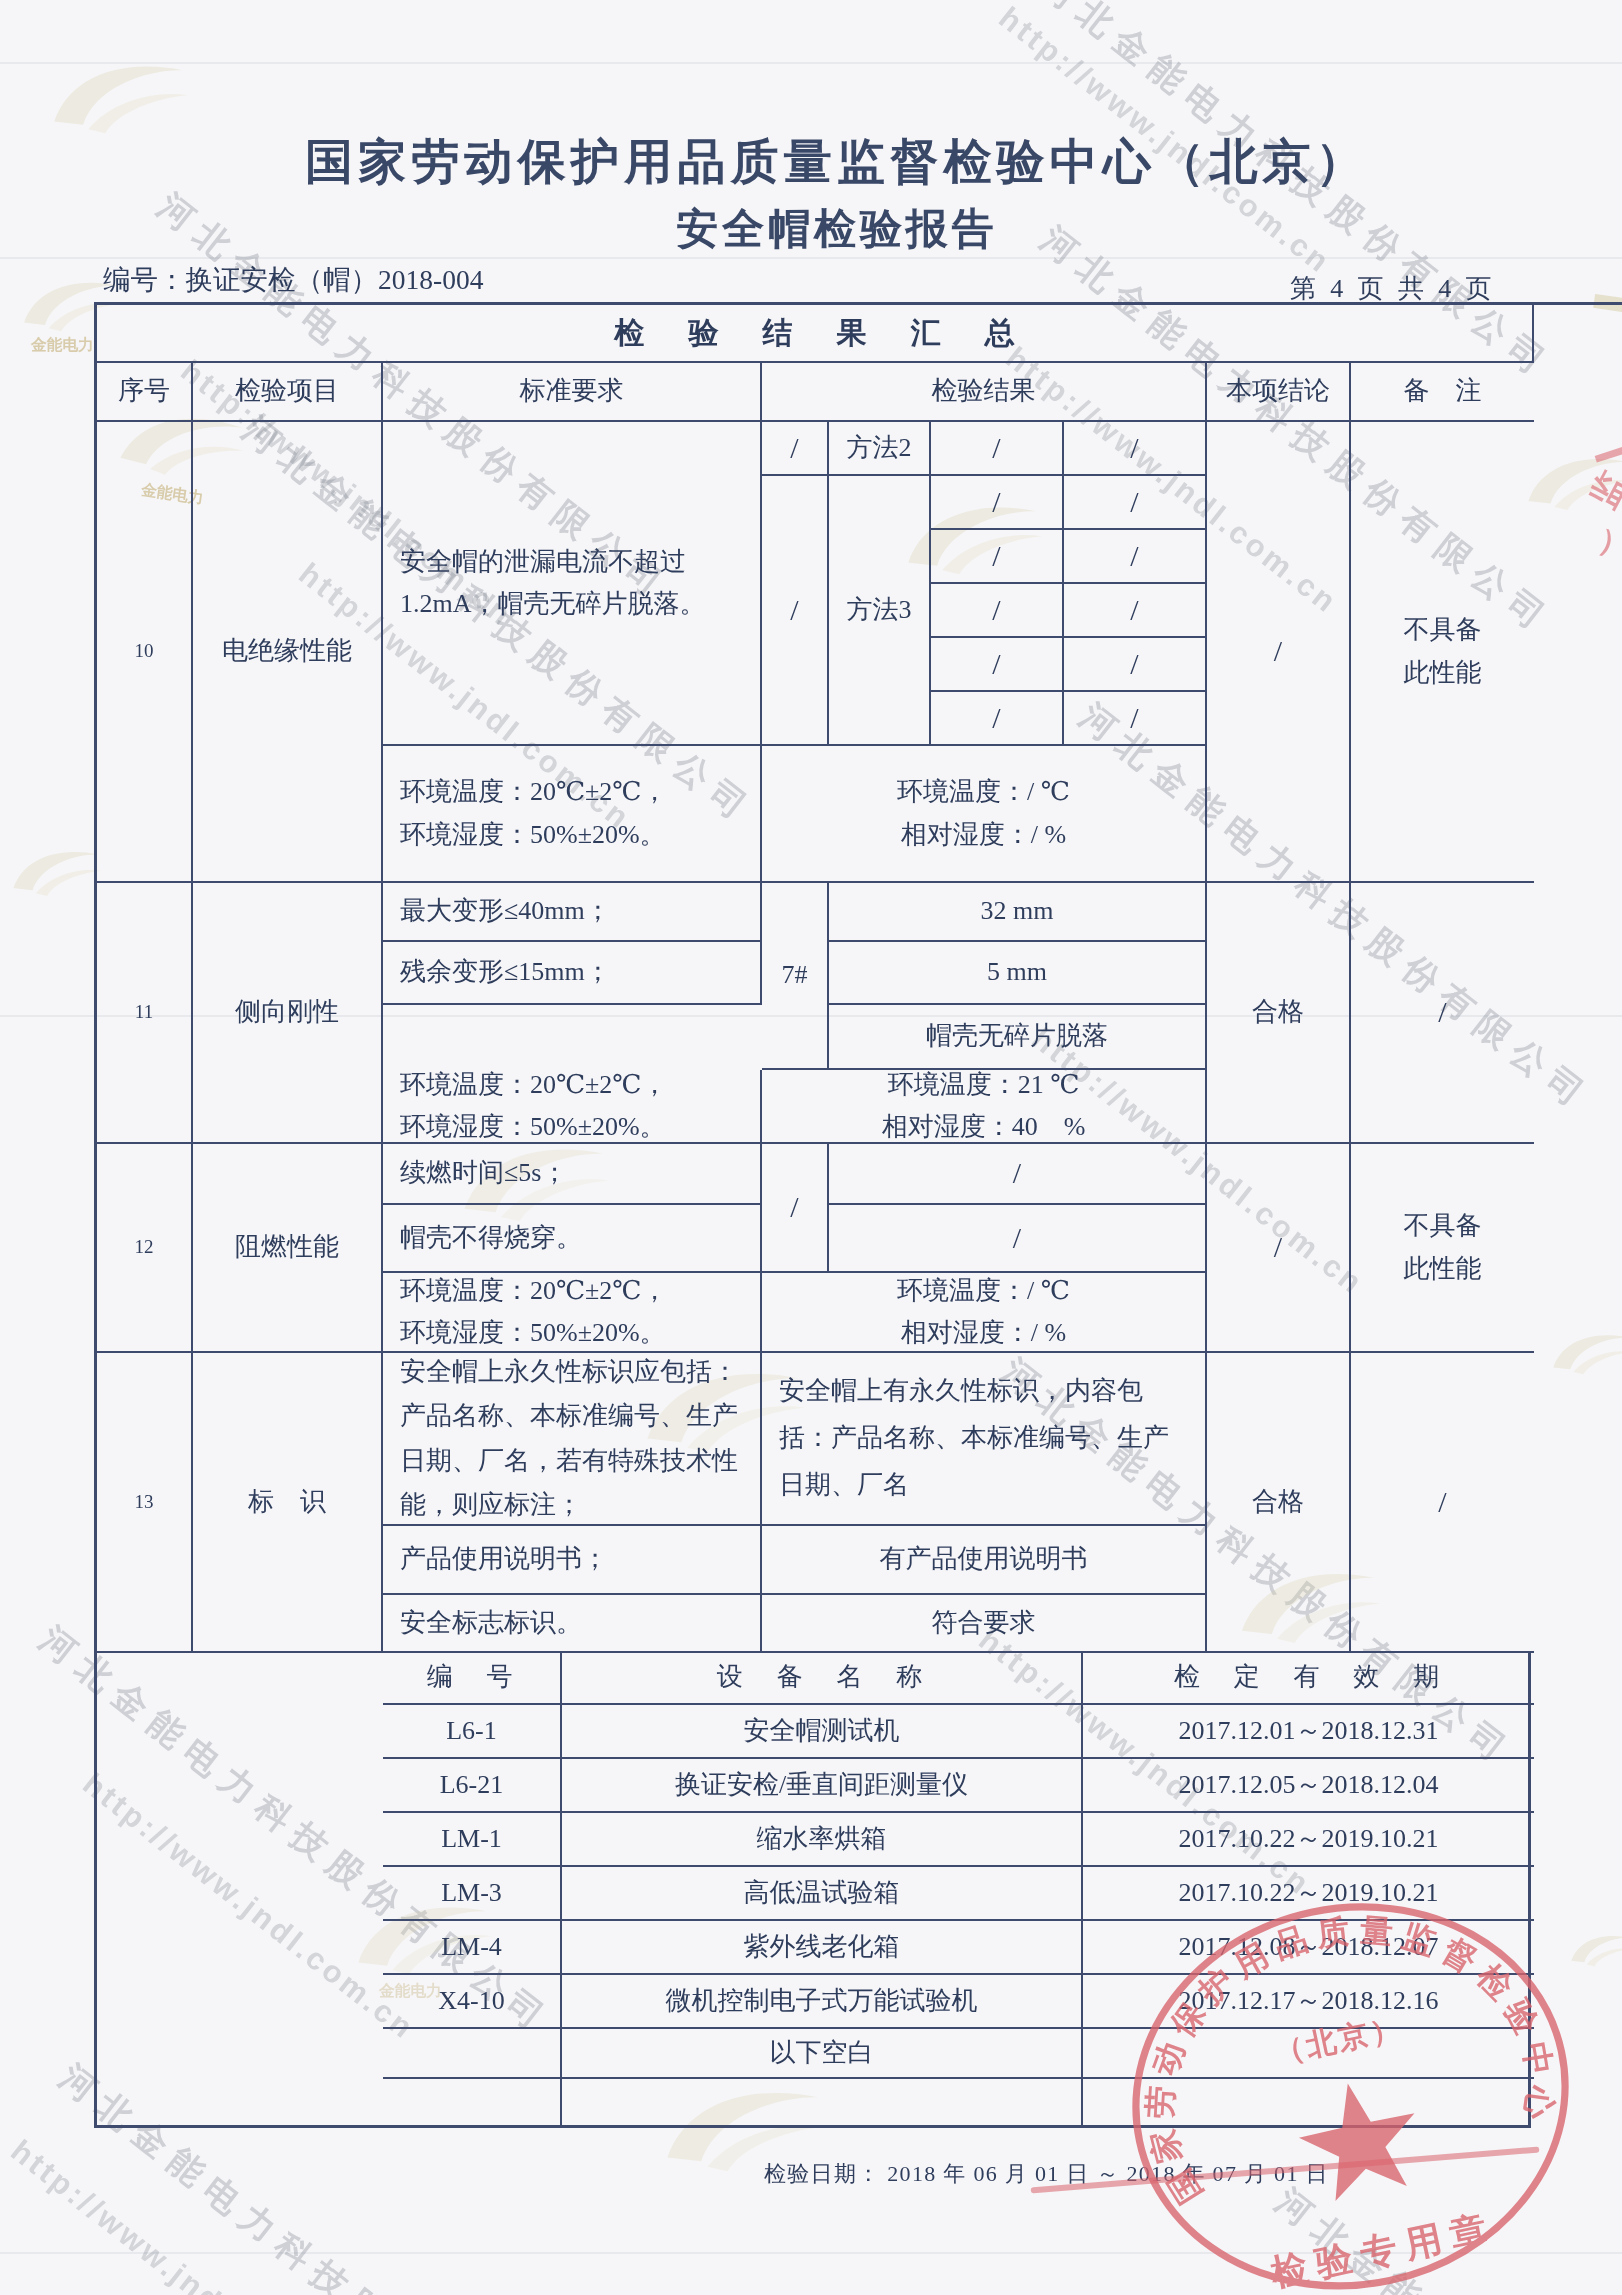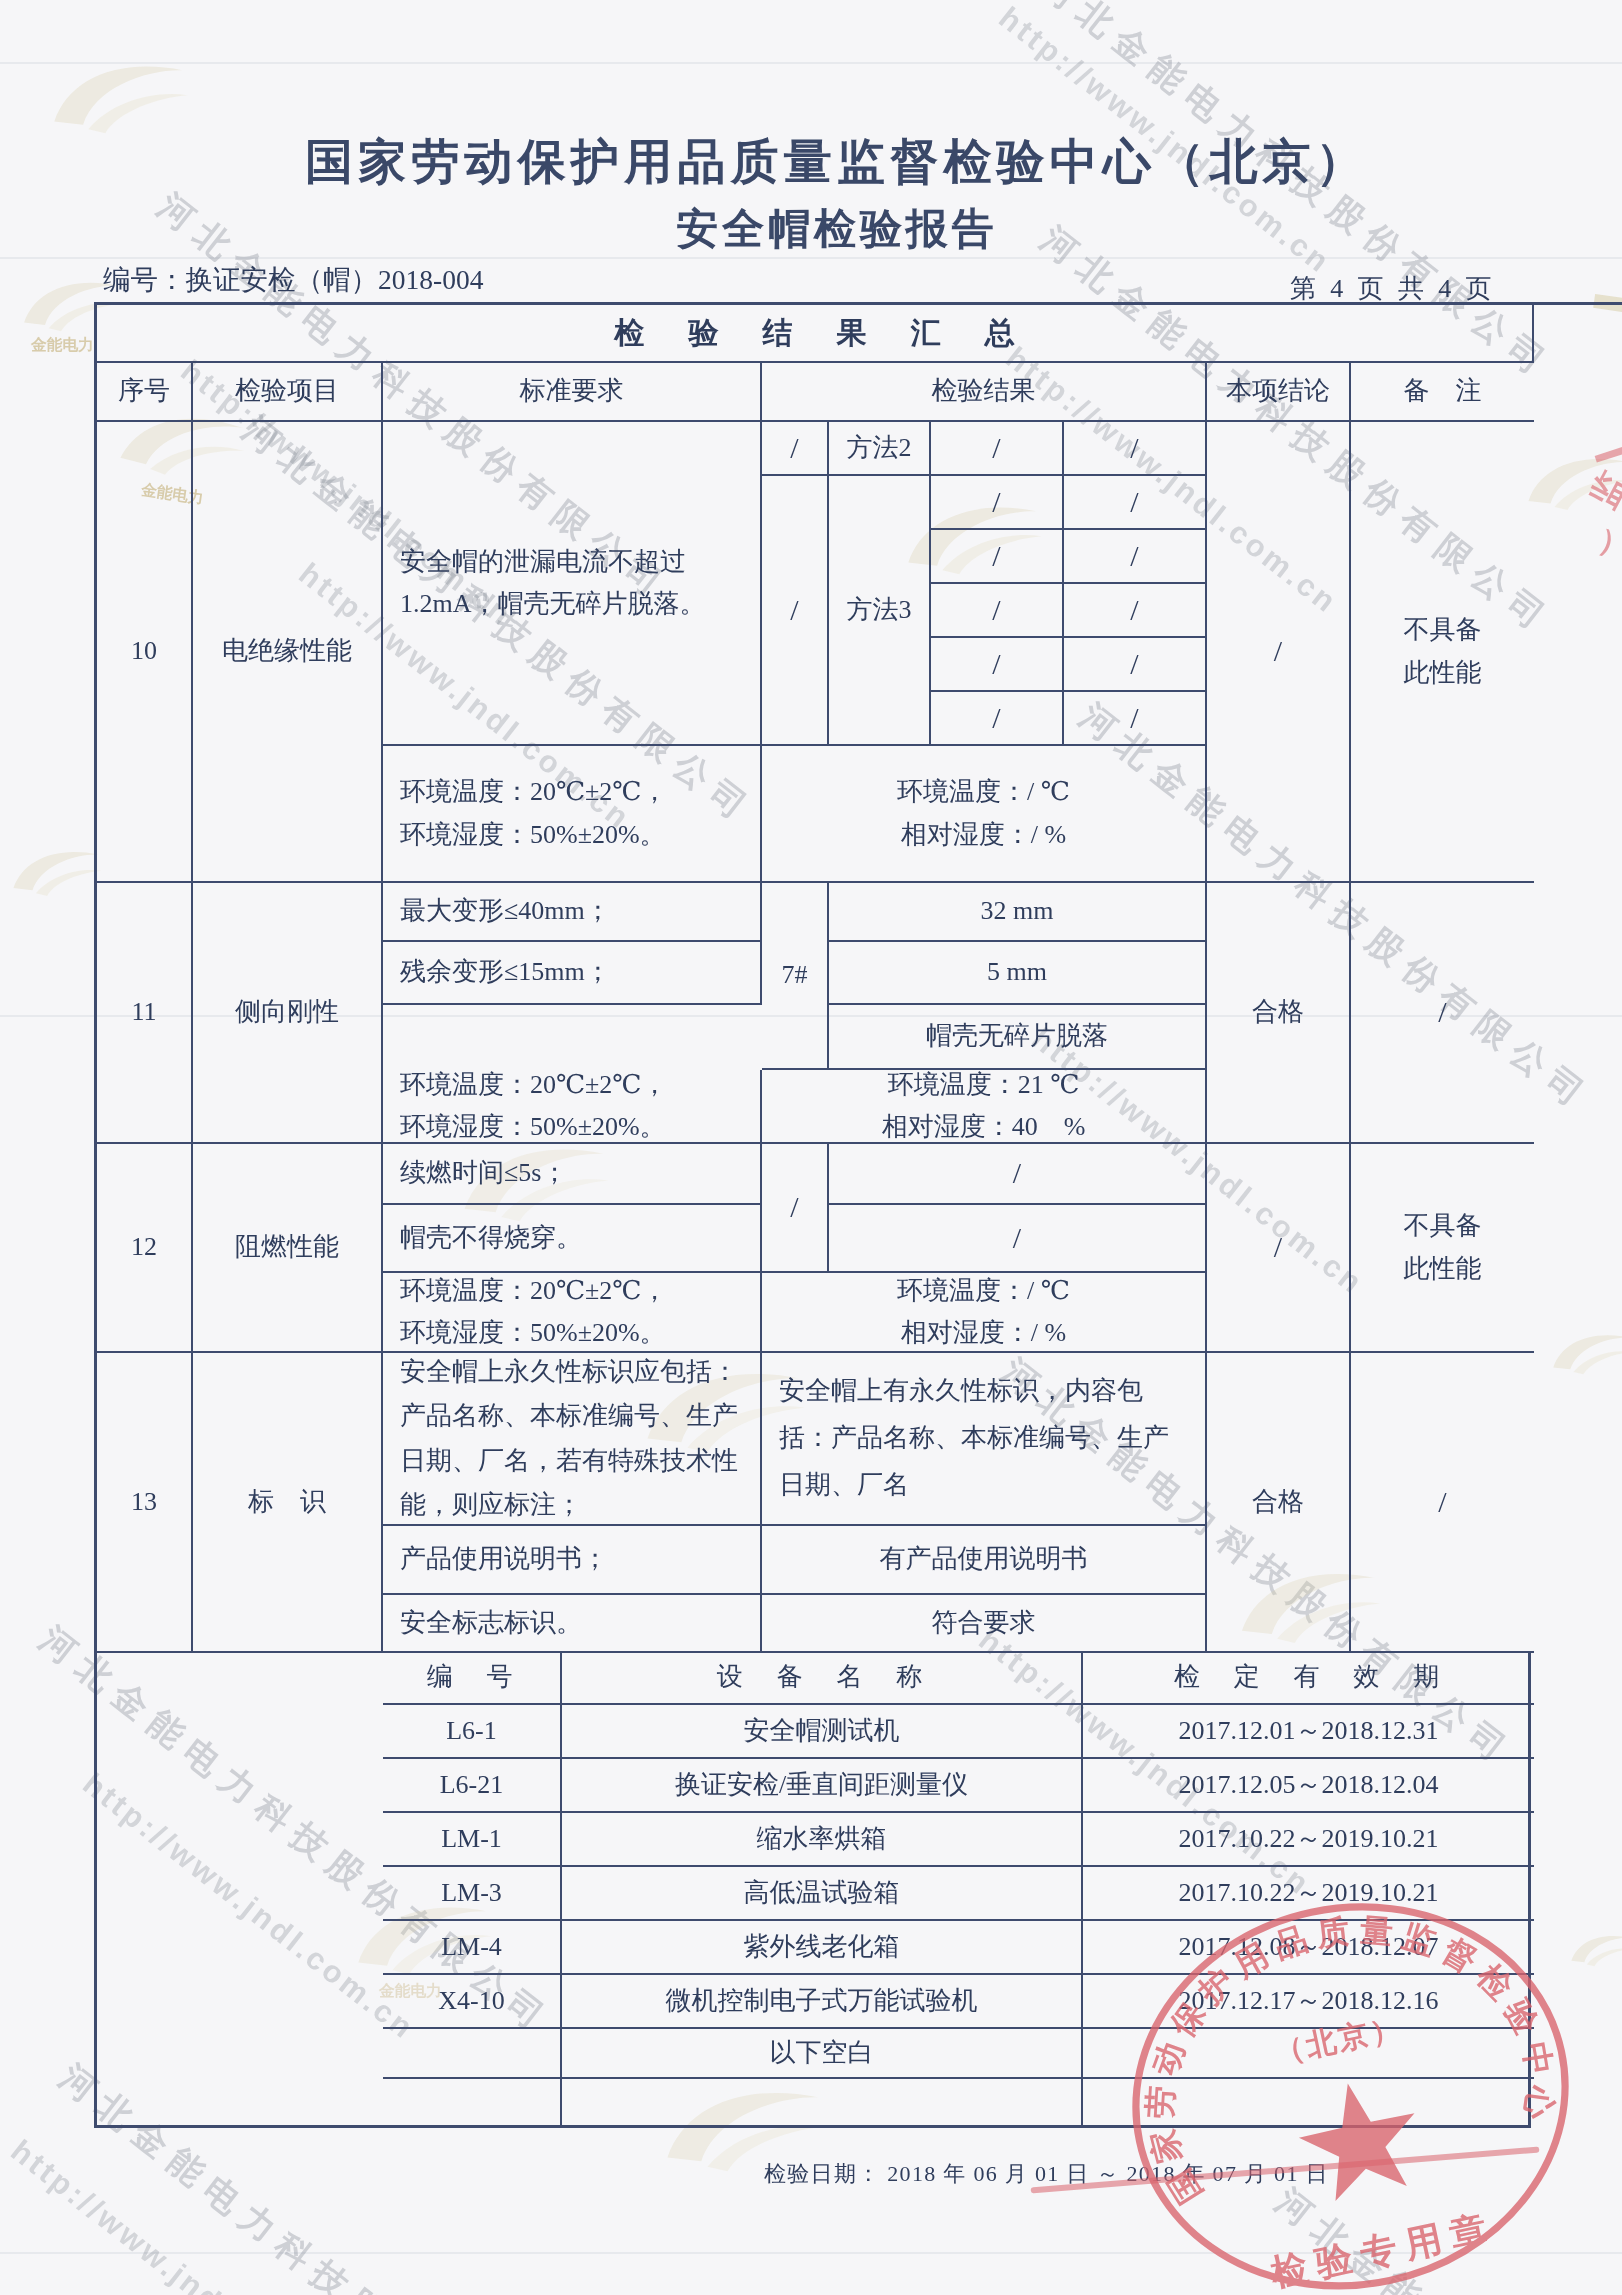--- a/index.html
+++ b/index.html
@@ -27,21 +27,21 @@
     border:3.3px solid #3e4b6e;border-top:none;}
   .cell{border-right:2px solid #3e4b6e;border-bottom:2px solid #3e4b6e;
     display:flex;align-items:center;justify-content:center;text-align:center;
     font-size:26px;line-height:1.62;box-sizing:border-box;padding:2.6px 5.2px;position:relative;}
   .nor{border-right:none;}
   .nob{border-bottom:none;}
   .grp{border-bottom-width:2.6px;}
   .l{justify-content:flex-start;text-align:left;padding:3.9px 17px;}
   .col{flex-direction:column;}
   .slash{font-size:30px;}
-  .num{font-size:26px;}
+  .num{font-size:19px;}
   .ttl{font-size:30px;letter-spacing:18.3px;font-weight:bold;padding-left:23.6px;}
   .seclabel{font-size:30px;letter-spacing:6.5px;}
   
   .date-line{left:764px;top:2159px;font-size:22px;letter-spacing:1.3px;}
   
   .wm{position:absolute;white-space:nowrap;transform:rotate(38deg);transform-origin:0 0;
       pointer-events:none;}
   .wm-c{font-size:35px;letter-spacing:10.5px;color:rgba(125,130,142,.33);
         font-family:"Liberation Sans","DejaVu Sans",sans-serif;font-weight:bold;}
   .wm-u{font-size:31px;letter-spacing:3.3px;color:rgba(130,135,147,.30);

